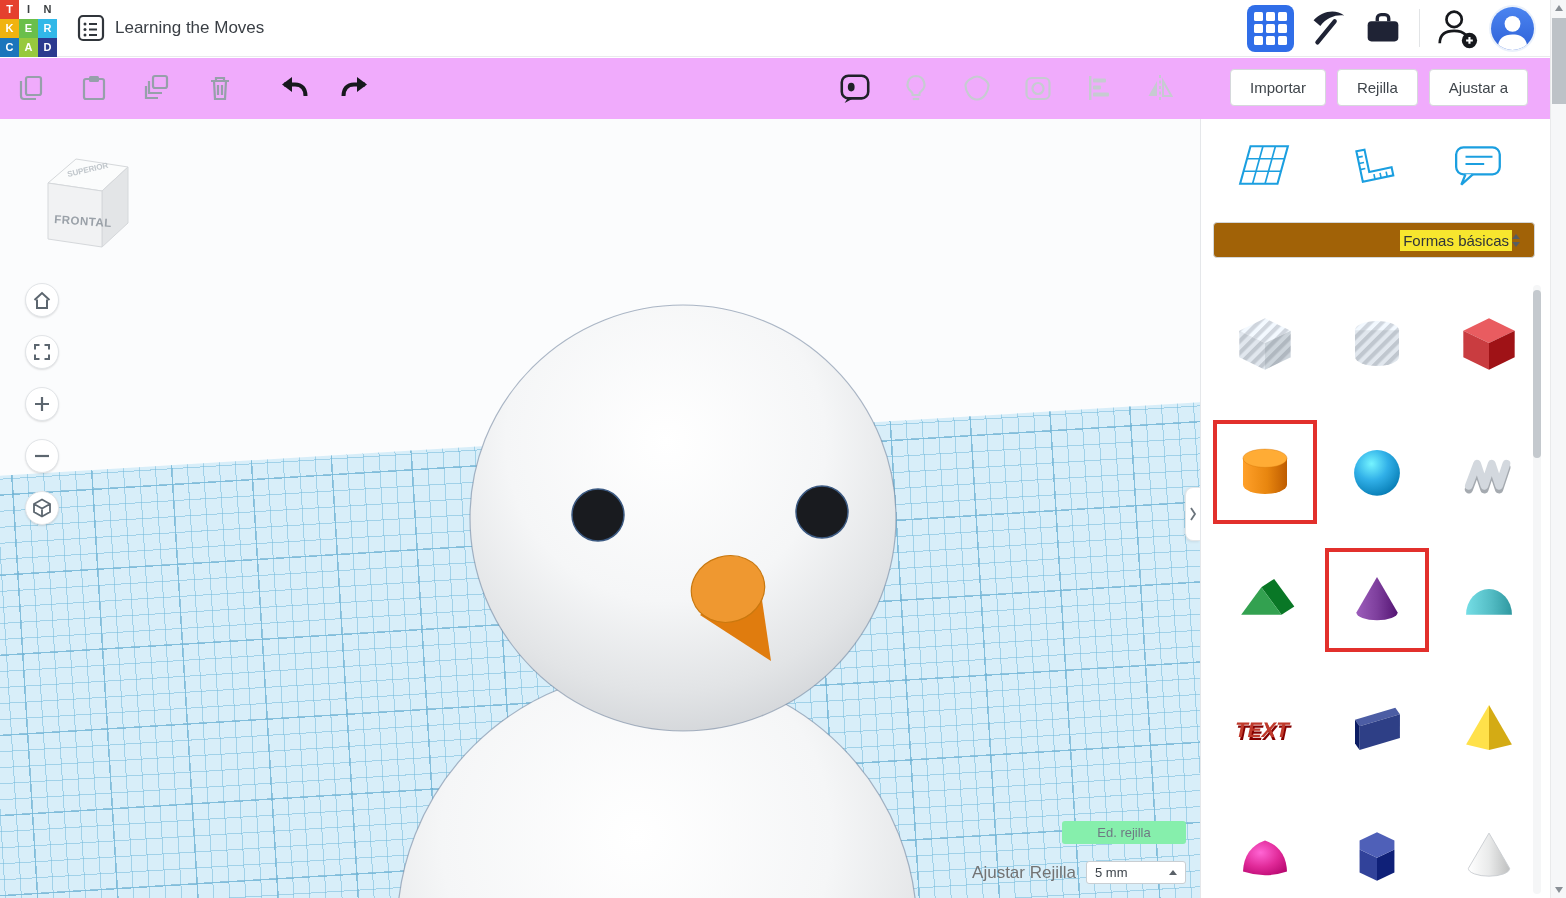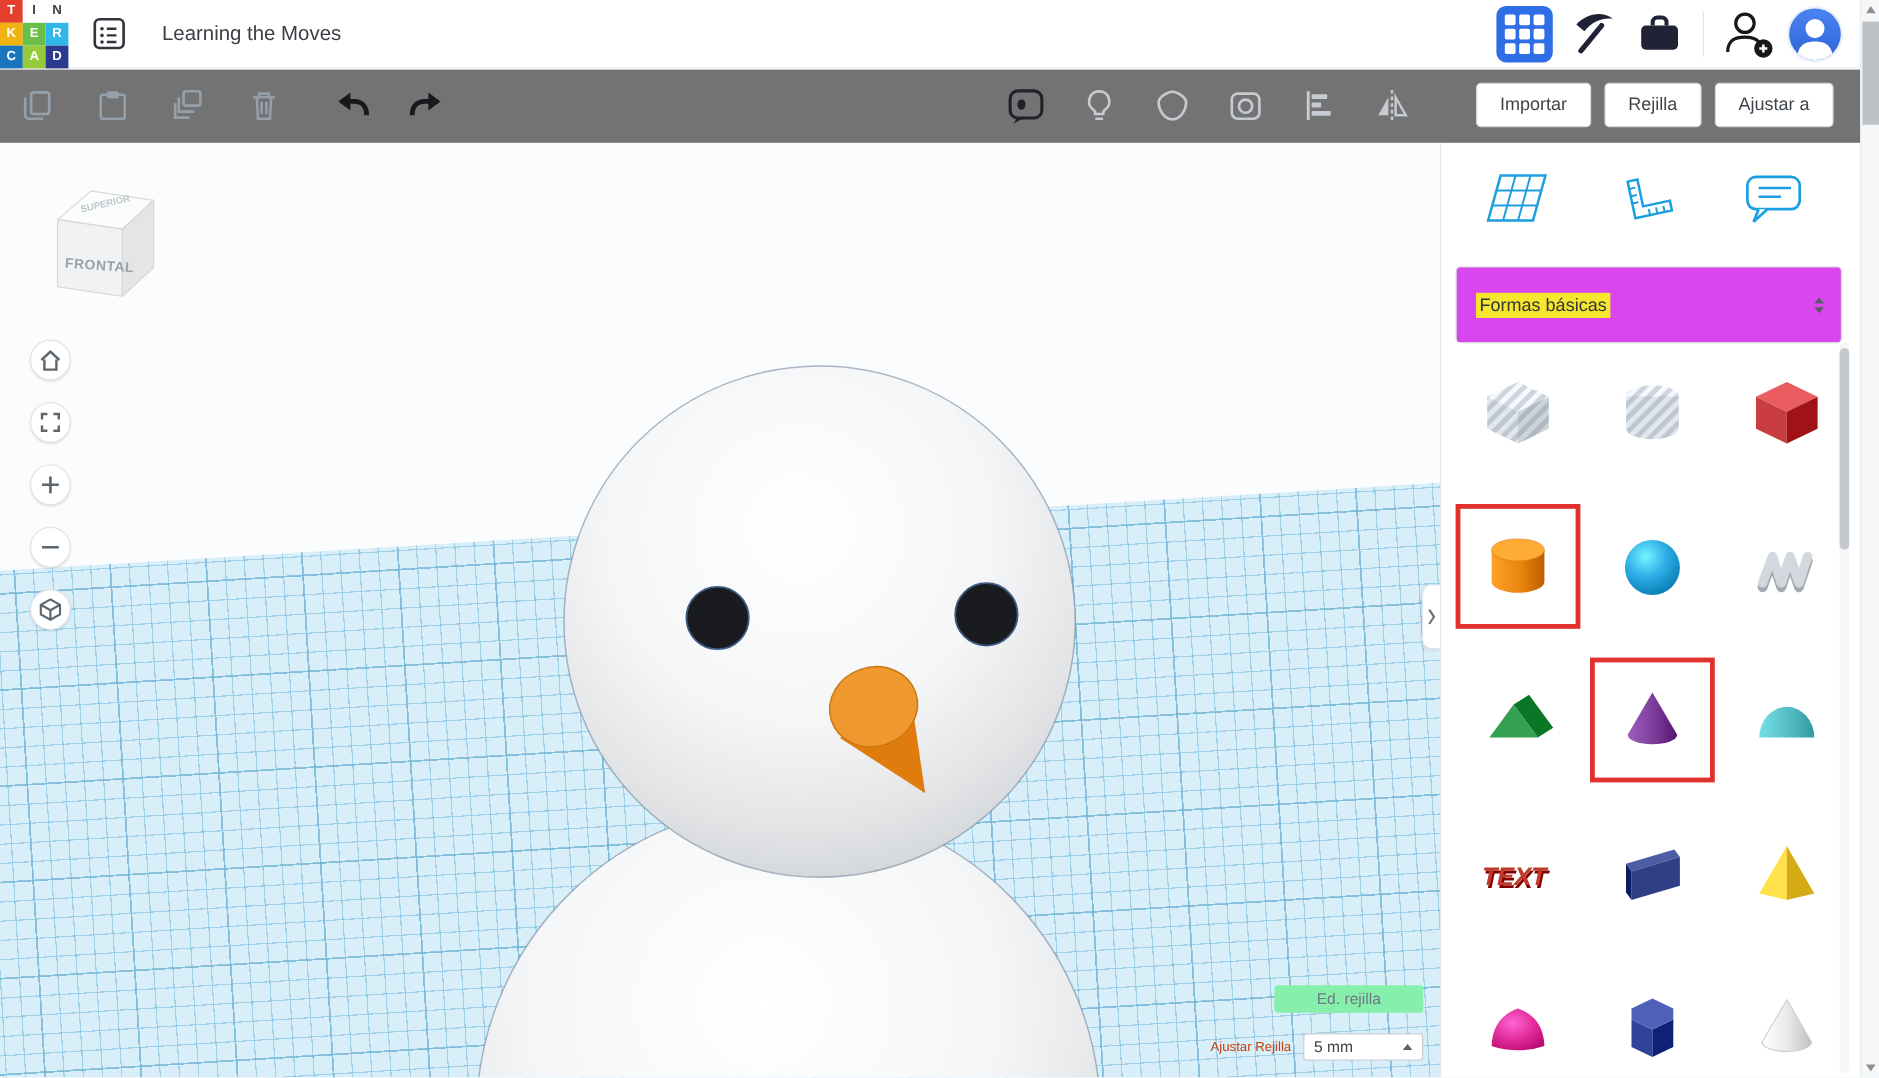--- a/index.html
+++ b/index.html
@@ -6,32 +6,32 @@
   *{box-sizing:border-box;margin:0;padding:0}
   html,body{width:1566px;height:898px;overflow:hidden}
   body{font-family:"Liberation Sans",sans-serif;background:#fff;color:#33383d}
   .page{position:relative;width:1566px;height:898px;overflow:hidden;background:#fff}
 
   
   .header{position:absolute;top:0;left:0;width:1550px;height:57px;background:#fff;border-bottom:1px solid #e9eaec;display:flex;align-items:center;z-index:30}
   .logo{width:57px;height:57px;display:grid;grid-template-columns:repeat(3,19px);grid-template-rows:repeat(3,19px);cursor:pointer}
   .logo-cell{display:flex;align-items:center;justify-content:center;font-size:11px;font-weight:bold}
   .list-icon-btn{margin-left:18px;width:32px;height:32px;display:flex;align-items:center;justify-content:center;cursor:pointer}
-  .doc-title{margin-left:28px;font-size:17px;color:#3a3f45}
+  .doc-title{margin-left:8px;font-size:17px;color:#3a3f45}
   .header-right{margin-left:auto;margin-right:14px;display:flex;align-items:center;gap:9px}
   .grid-btn{width:47px;height:47px;border-radius:8px;background:var(--accent);display:grid;place-items:center;cursor:pointer}
   .ggrid{display:grid;grid-template-columns:repeat(3,9px);grid-template-rows:repeat(3,9px);gap:3px}
   .ggrid i{background:#fff;border-radius:1.5px;display:block}
   .hdr-ic{width:47px;height:47px;display:flex;align-items:center;justify-content:center;cursor:pointer}
   .hdr-div{width:1px;height:38px;background:#e2e4e6;margin:0 4px}
   .avatar{width:47px;height:47px;border-radius:50%;background:#eaf1fb;display:flex;align-items:center;justify-content:center;cursor:pointer}
   .avatar-inner{width:43px;height:43px;border-radius:50%;background:linear-gradient(180deg,#4b84f0,#2f62d8);overflow:hidden;display:flex;align-items:flex-end;justify-content:center}
 
   
-  .toolbar{position:absolute;top:58px;left:0;width:1550px;height:61px;background:#737373;z-index:25}
+  .toolbar{position:absolute;top:58px;left:0;width:1550px;height:61px;background:#f0abfc;z-index:25}
   .tb-left{position:absolute;left:14px;top:13px;display:flex;align-items:center;gap:29px}
   .tb-ic{width:34px;height:34px;display:flex;align-items:center;justify-content:center;cursor:pointer}
   .tb-mid{position:absolute;left:838px;top:13px;display:flex;align-items:center;gap:27px}
   .tb-right{position:absolute;right:22px;top:11px;display:flex;gap:11px}
   .tb-btn{height:37px;padding:0 19px;background:#fff;border:1px solid #d5d8db;border-radius:4px;font-size:15px;color:#3f454b;font-family:"Liberation Sans",sans-serif;cursor:pointer;display:flex;align-items:center}
 
   
   .canvas{position:absolute;top:119px;left:0;width:1200px;height:779px;background:#fbfcfd;overflow:hidden}
   .workplane{position:absolute;left:-150px;top:320px;width:1700px;height:740px;transform:rotate(-3.5deg);transform-origin:750px 0;
     background-color:#d8eef9;
@@ -41,29 +41,29 @@
       repeating-linear-gradient(90deg, rgba(86,160,198,.55) 0 1.5px, transparent 1.5px 80px),
       repeating-linear-gradient(0deg, rgba(86,160,198,.55) 0 1.5px, transparent 1.5px 80px);
     z-index:1}
   .model{position:absolute;inset:0;z-index:2}
   .viewcube{position:absolute;left:30px;top:28px;z-index:6;cursor:pointer}
   .nav-tools{position:absolute;left:25px;top:164px;z-index:6;display:flex;flex-direction:column;gap:18px}
   .nav-btn{width:34px;height:34px;border-radius:50%;background:#fff;border:1px solid #e2e5e8;box-shadow:0 1px 2px rgba(0,0,0,.12);display:flex;align-items:center;justify-content:center;cursor:pointer}
   .collapse-tab{position:absolute;right:0;top:368px;width:15px;height:54px;background:#fff;border:1px solid #e3e6e8;border-right:none;border-radius:8px 0 0 8px;box-shadow:-1px 1px 3px rgba(0,0,0,.08);display:flex;align-items:center;justify-content:center;z-index:6;cursor:pointer}
   .edit-grid-btn{position:absolute;right:14px;top:702px;width:124px;height:23px;background:#86efac;border-radius:3px;font-size:13px;color:#6e7983;display:flex;align-items:center;justify-content:center;z-index:6;cursor:pointer}
   .snap-row{position:absolute;right:14px;top:742px;display:flex;align-items:center;gap:10px;z-index:6}
-  .snap-label{font-size:11px;color:#c2410c}
+  .snap-label{font-size:17px;color:#737373}
   .snap-select{width:100px;height:23px;background:#fff;border:1px solid #c9ced2;border-radius:3px;display:flex;align-items:center;justify-content:space-between;padding:0 8px;font-size:13px;color:#3c434a;cursor:pointer}
   .car-up-s{width:0;height:0;border-left:4px solid transparent;border-right:4px solid transparent;border-bottom:5px solid #5a6168}
 
   
   .panel{position:absolute;top:119px;left:1200px;width:350px;height:779px;background:#fff;border-left:1px solid #e5e7ea;z-index:10}
   .panel-icons{display:flex;justify-content:space-between;padding:20px 44px 12px 36px;color:var(--blue)}
   .panel-ic{width:54px;height:52px;display:flex;align-items:center;justify-content:center;cursor:pointer}
-  .cat-select{position:absolute;left:12px;top:103px;width:322px;height:64px;border:1px solid #d3d7da;border-radius:4px;background:#d946ef;display:flex;align-items:center;justify-content:space-between;padding:0 14px 0 16px;cursor:pointer}
+  .cat-select{position:absolute;left:12px;top:103px;width:322px;height:36px;border:1px solid #d3d7da;border-radius:4px;background:#a16207;display:flex;align-items:center;justify-content:flex-end;padding:0 14px 0 16px;cursor:pointer}
   .cat-select .hl{background:var(--hl);font-size:15px;color:#303539;padding:2px 3px}
   .stepper{display:flex;flex-direction:column;align-items:center}
   .car-up{width:0;height:0;border-left:4px solid transparent;border-right:4px solid transparent;border-bottom:5px solid #565d64;margin-bottom:3px}
   .car-down{width:0;height:0;border-left:4px solid transparent;border-right:4px solid transparent;border-top:5px solid #565d64}
   .shapes-scroll{position:absolute;left:0;top:173px;width:334px;bottom:0;overflow:hidden}
   .shape-grid{display:grid;grid-template-columns:repeat(3,104px);column-gap:8px;row-gap:24px;padding-left:12px}
   .tile{width:104px;height:104px;background:#fff;border:4px solid transparent;display:flex;align-items:center;justify-content:center;cursor:pointer}
   .tile.selected{border-color:var(--sel)}
   .panel-sb-track{position:absolute;right:9px;top:166px;bottom:4px;width:8px;background:#f5f6f7;border-radius:4px}
   .panel-sb-thumb{position:absolute;right:9px;top:171px;width:8px;height:168px;background:#c4c9ce;border-radius:4px;cursor:pointer}

